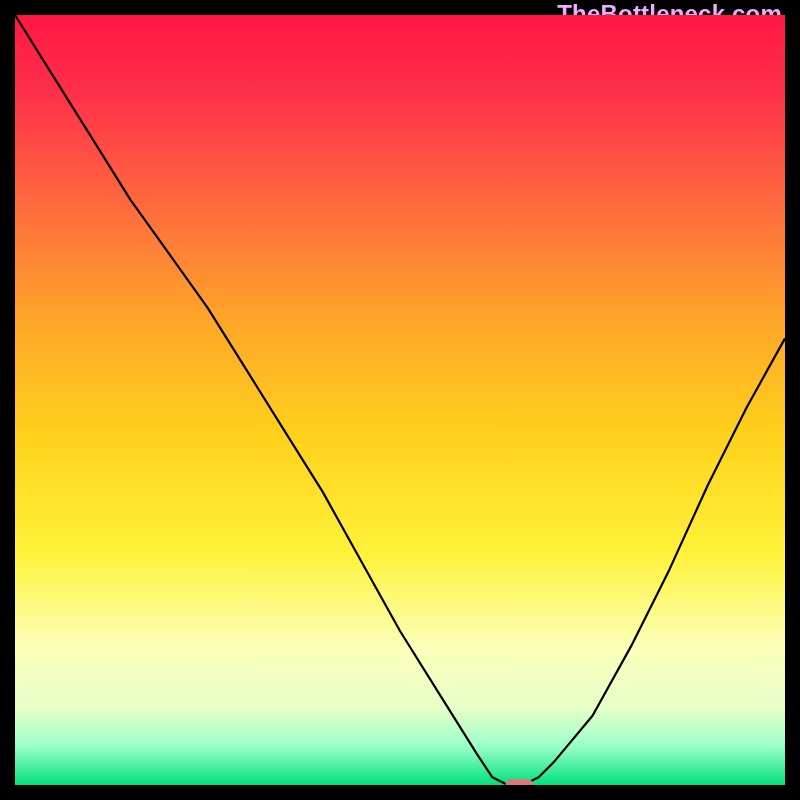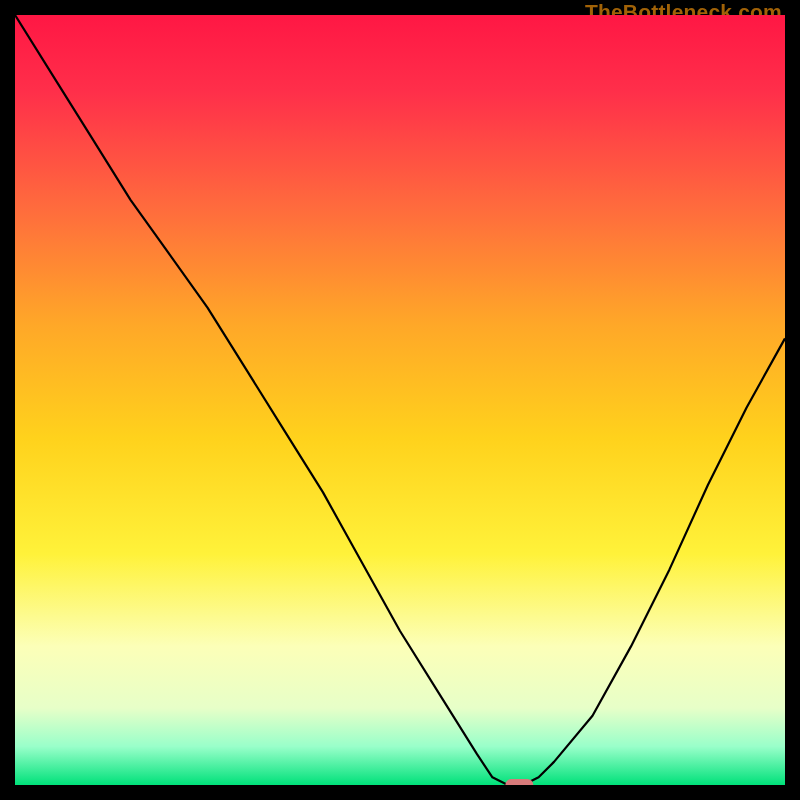--- a/index.html
+++ b/index.html
@@ -21,23 +21,23 @@
     left: 15px;
     top: 15px;
     width: 770px;
     height: 770px;
   }
   .watermark {
     position: absolute;
     top: 0px;
     right: 18px;
     font-family: Arial, Helvetica, sans-serif;
-    font-size: 21px;
+    font-size: 24px;
     font-weight: 600;
-    color: #a16207;
+    color: #f0abfc;
     letter-spacing: 0.2px;
   }
   svg {
     display: block;
   }
 </style>
 </head>
 <body>
 
 <div class="outer">

